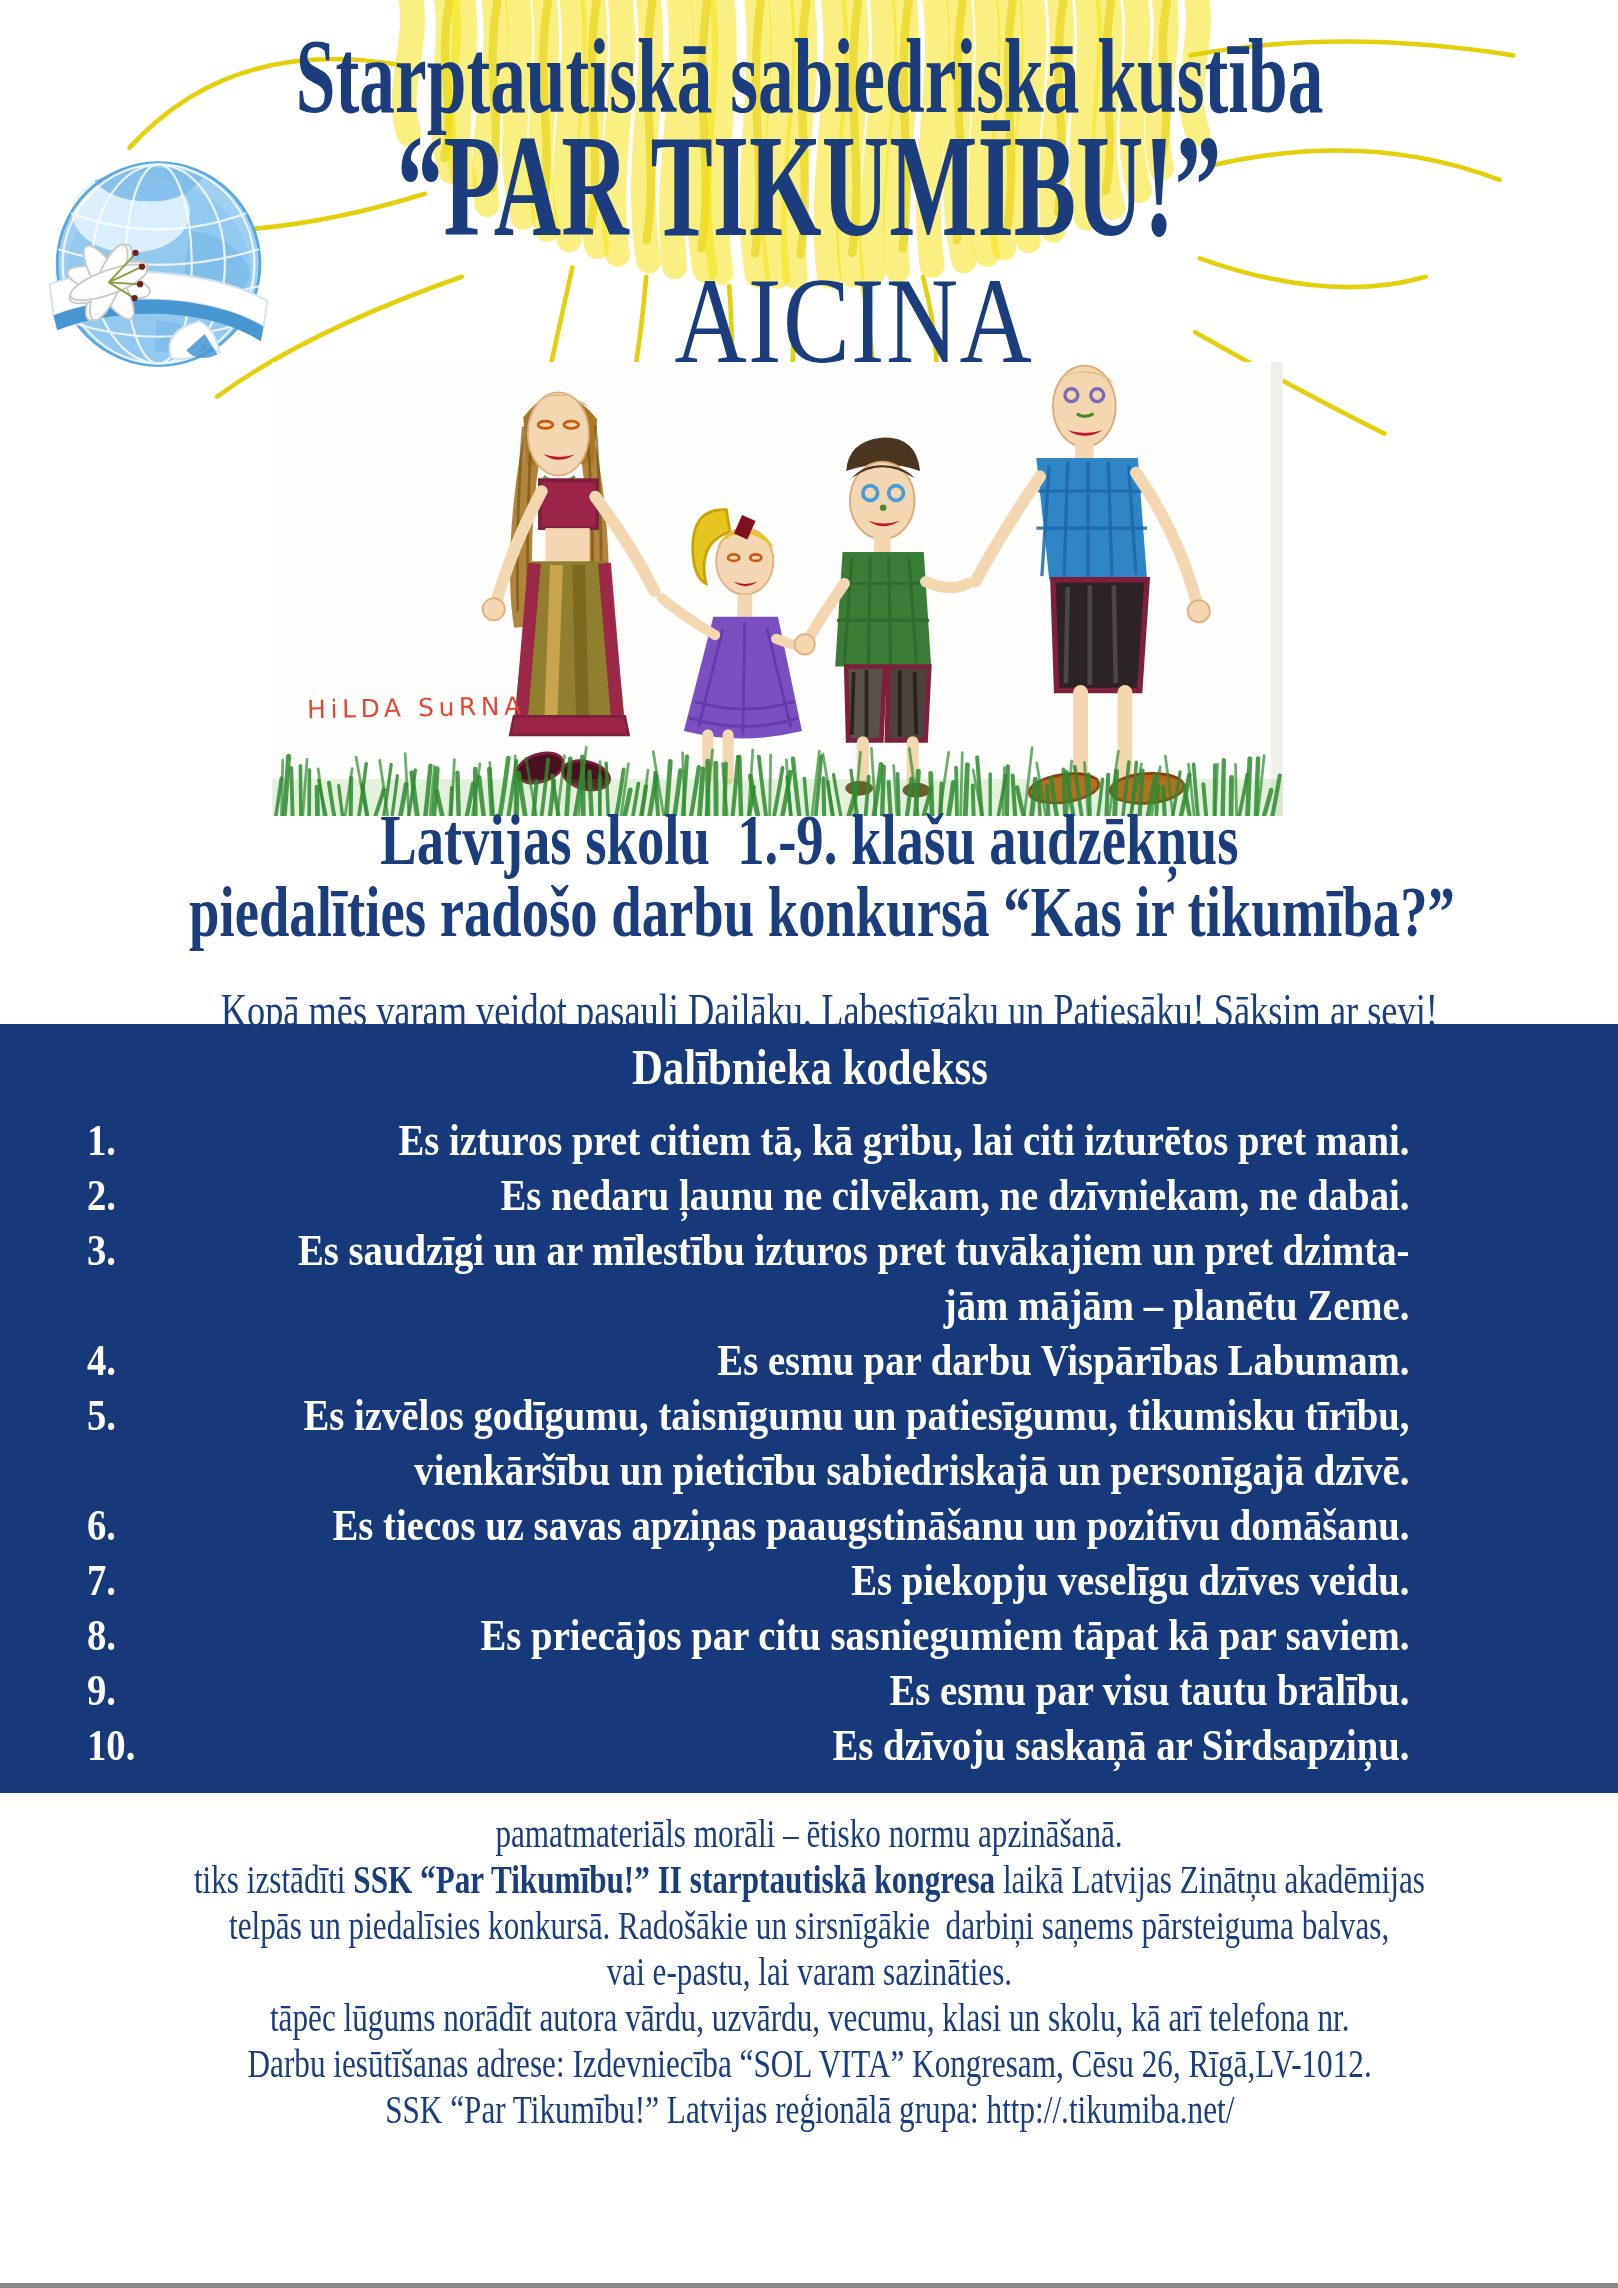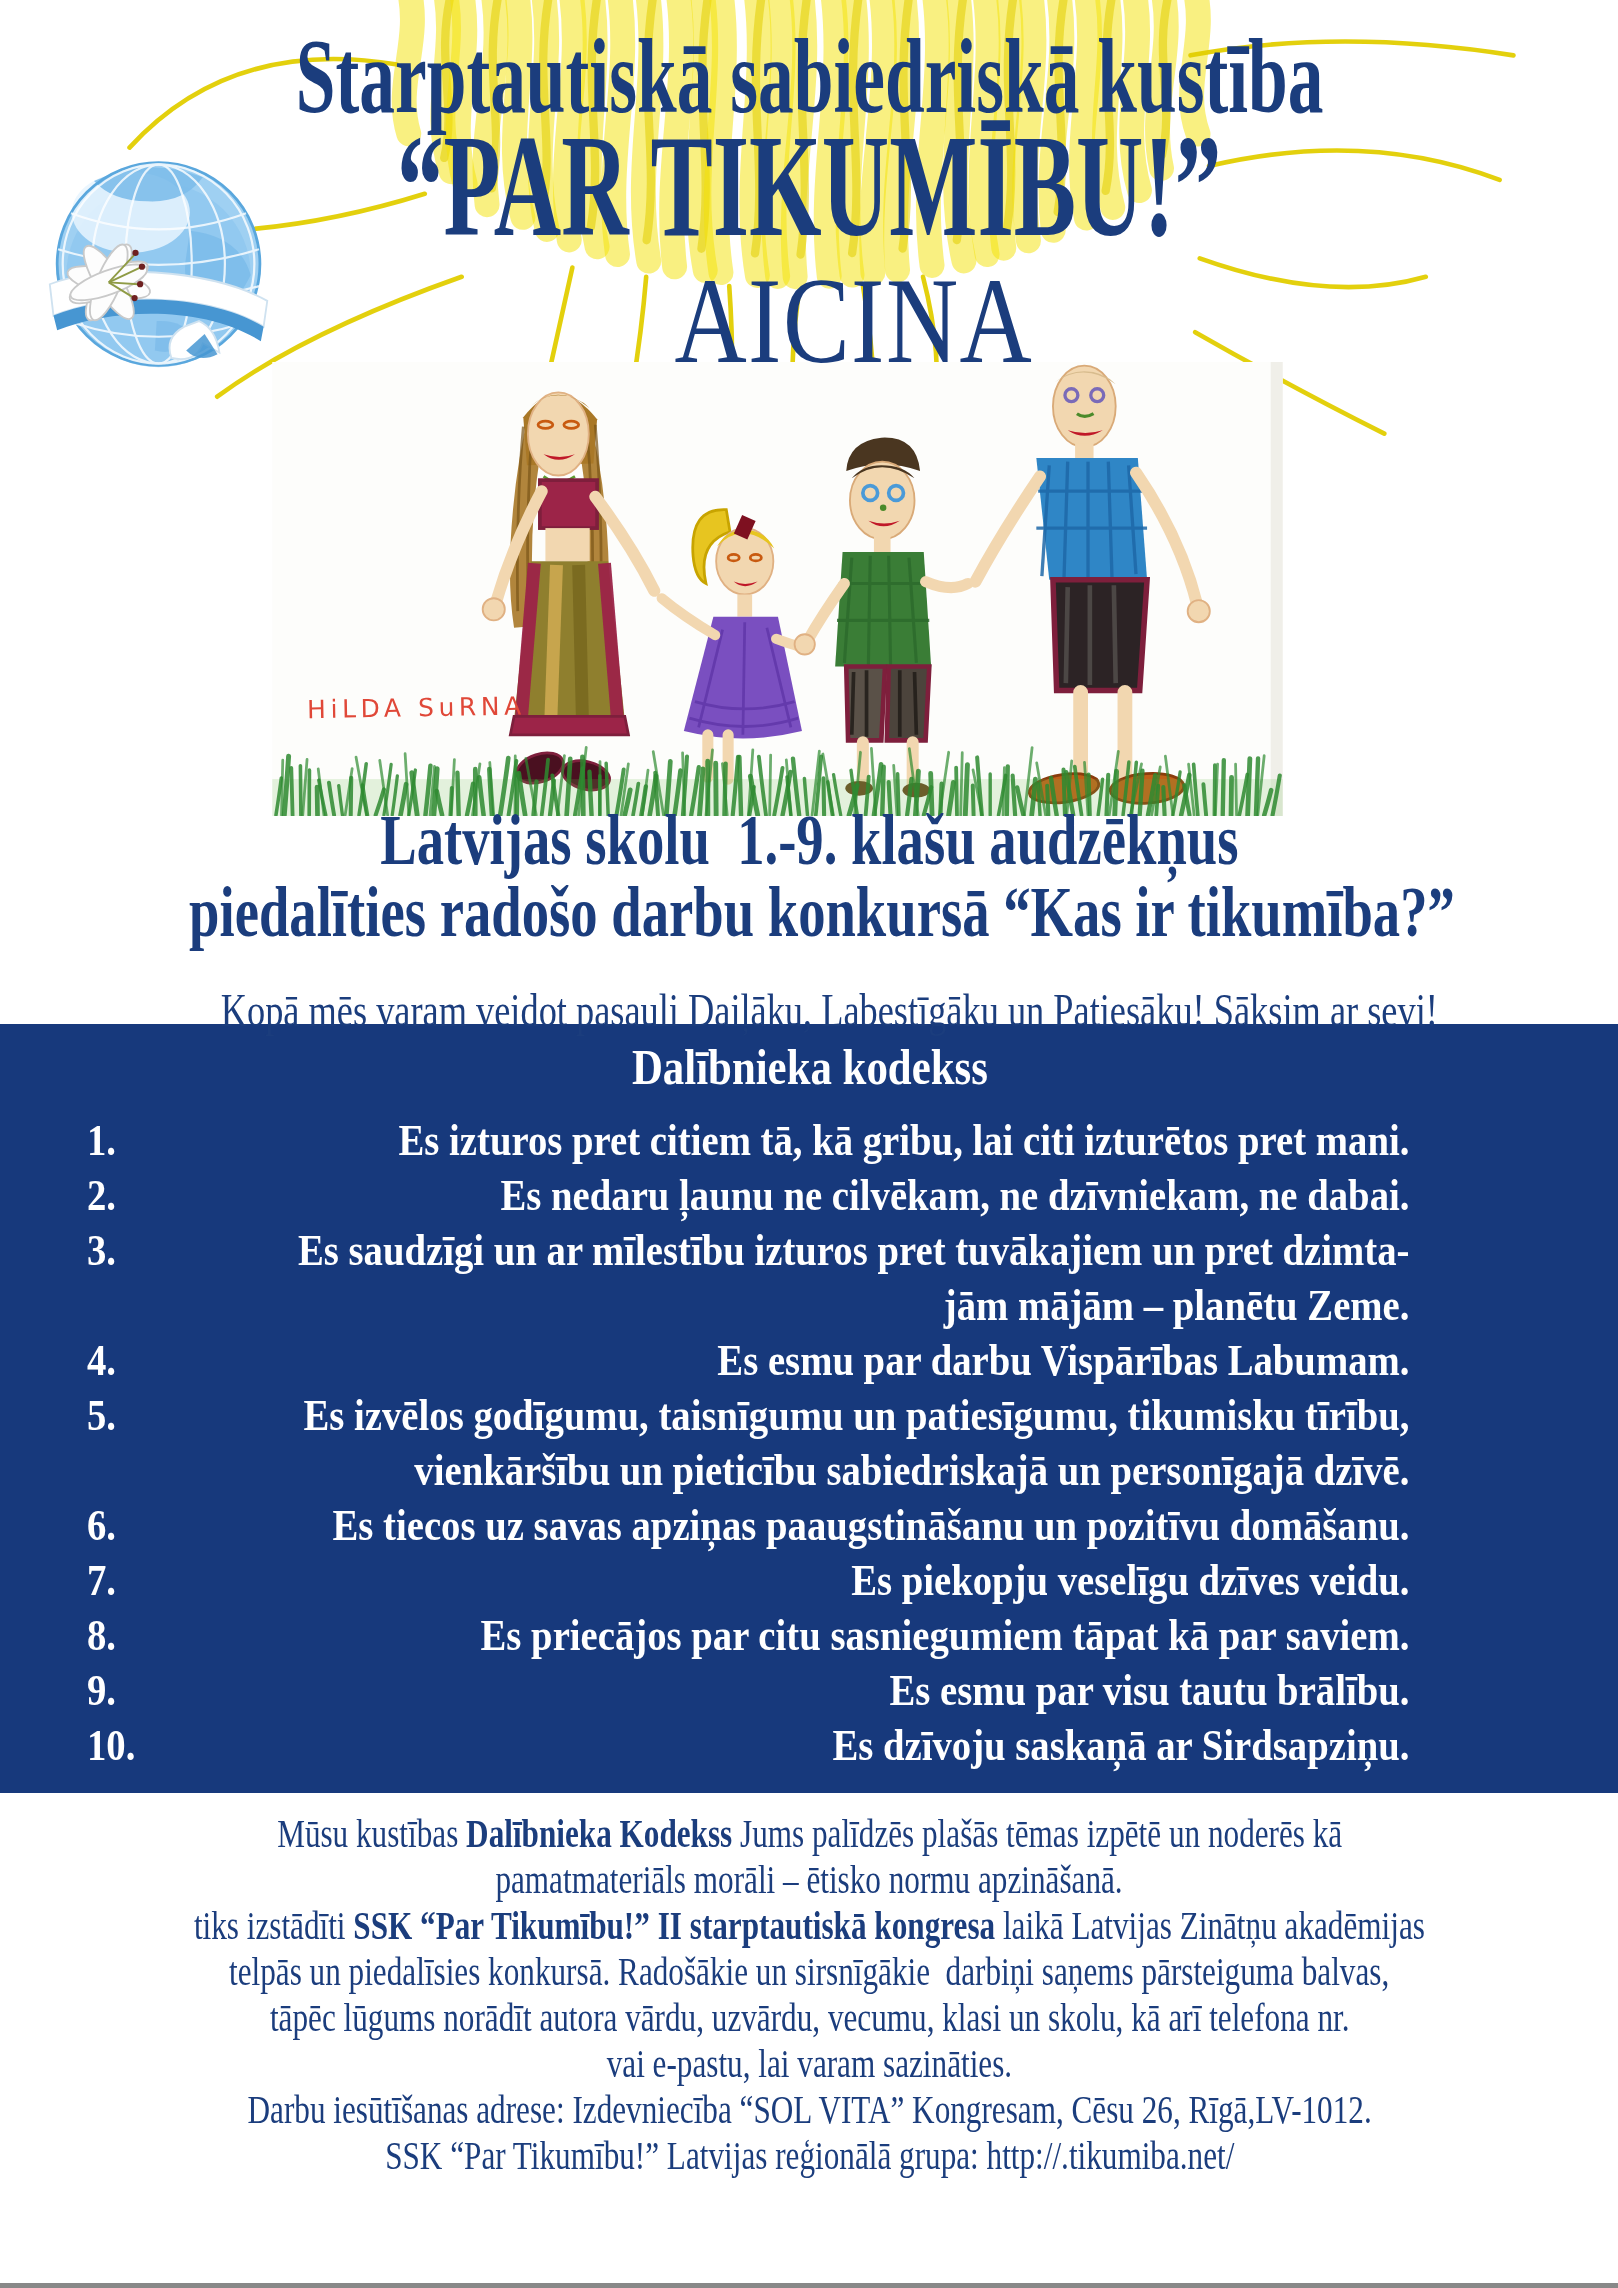--- a/index.html
+++ b/index.html
@@ -520,24 +520,23 @@
       <div class="ci">
           <span class="num">10.</span>
           <span class="ct">
             <span class="cl">Es dzīvoju saskaņā ar Sirdsapziņu.</span>
           </span>
         </div>
     </div>
   </div>
 
   <div class="footer">
-    <div class="fl"><span class="cx"><span>Mūsu kustības </span><b>Dalībnieka Kodekss</b><span> Jums palīdzēs plašās tēmas izpētē un noderēs kā</span></span></div>
     <div class="fl"><span class="cx">pamatmateriāls morāli – ētisko normu apzināšanā.</span></div>
     <div class="fl"><span class="cx"><span>tiks izstādīti </span><b>SSK “Par Tikumību!” II starptautiskā kongresa</b><span> laikā Latvijas Zinātņu akadēmijas</span></span></div>
     <div class="fl"><span class="cx">telpās un piedalīsies konkursā. Radošākie un sirsnīgākie  darbiņi saņems pārsteiguma balvas,</span></div>
+    <div class="fl"><span class="cx">vai e-pastu, lai varam sazināties.</span></div>
     <div class="fl"><span class="cx">tāpēc lūgums norādīt autora vārdu, uzvārdu, vecumu, klasi un skolu, kā arī telefona nr.</span></div>
-    <div class="fl"><span class="cx">vai e-pastu, lai varam sazināties.</span></div>
     <div class="fl"><span class="cx">Darbu iesūtīšanas adrese: Izdevniecība “SOL VITA” Kongresam, Cēsu 26, Rīgā,LV-1012.</span></div>
     <div class="fl"><span class="cx">SSK “Par Tikumību!” Latvijas reģionālā grupa: http://.tikumiba.net/</span></div>
   </div>
 
 </div>
 
 
 </body></html>

